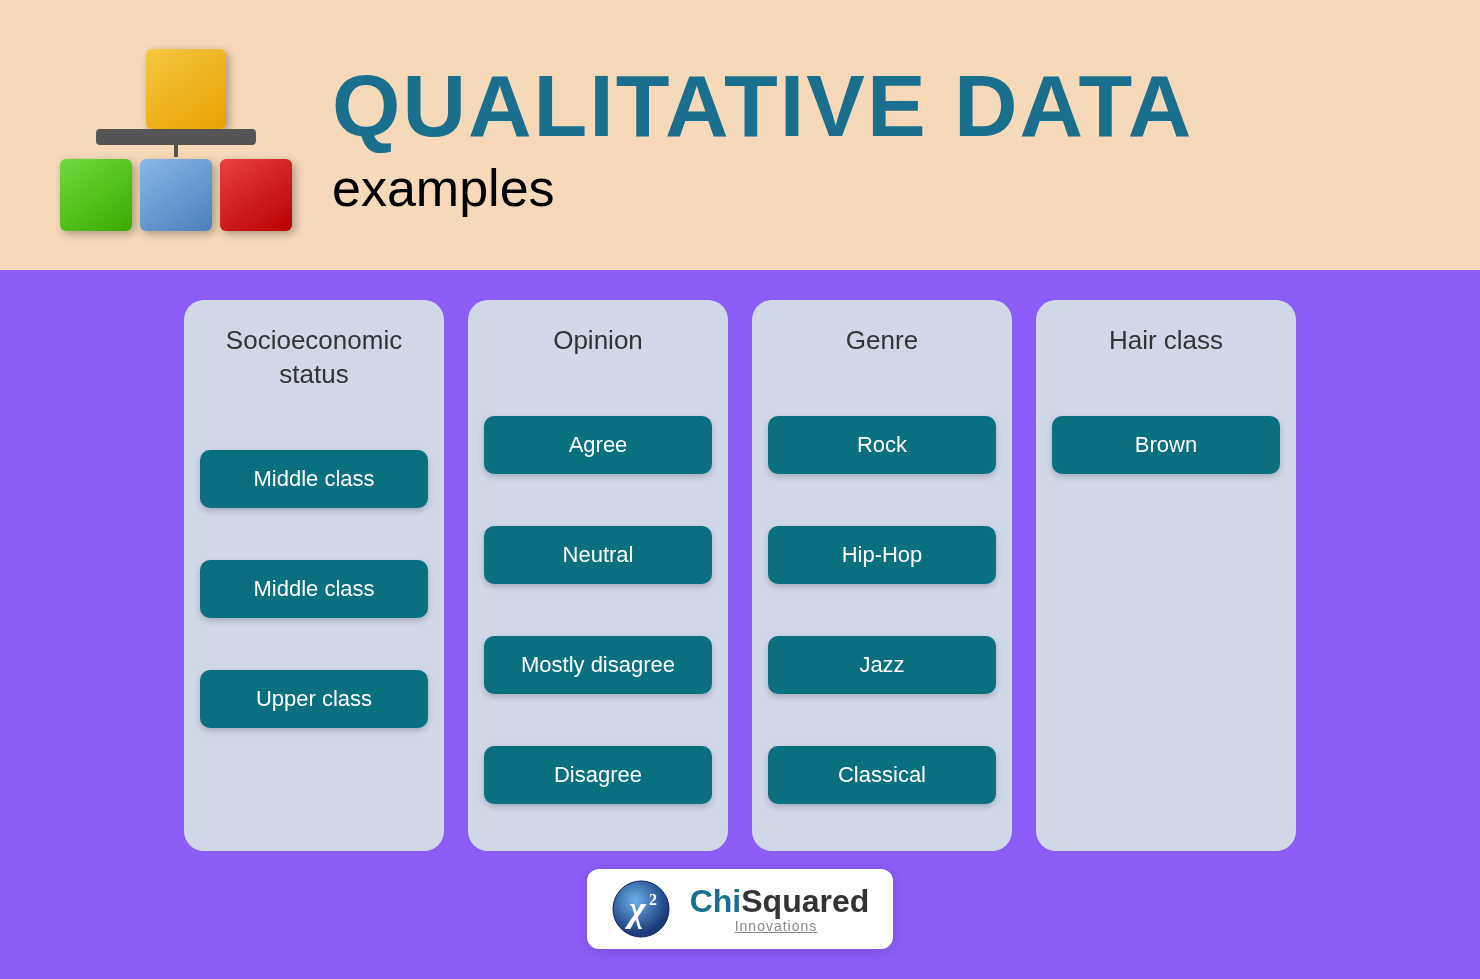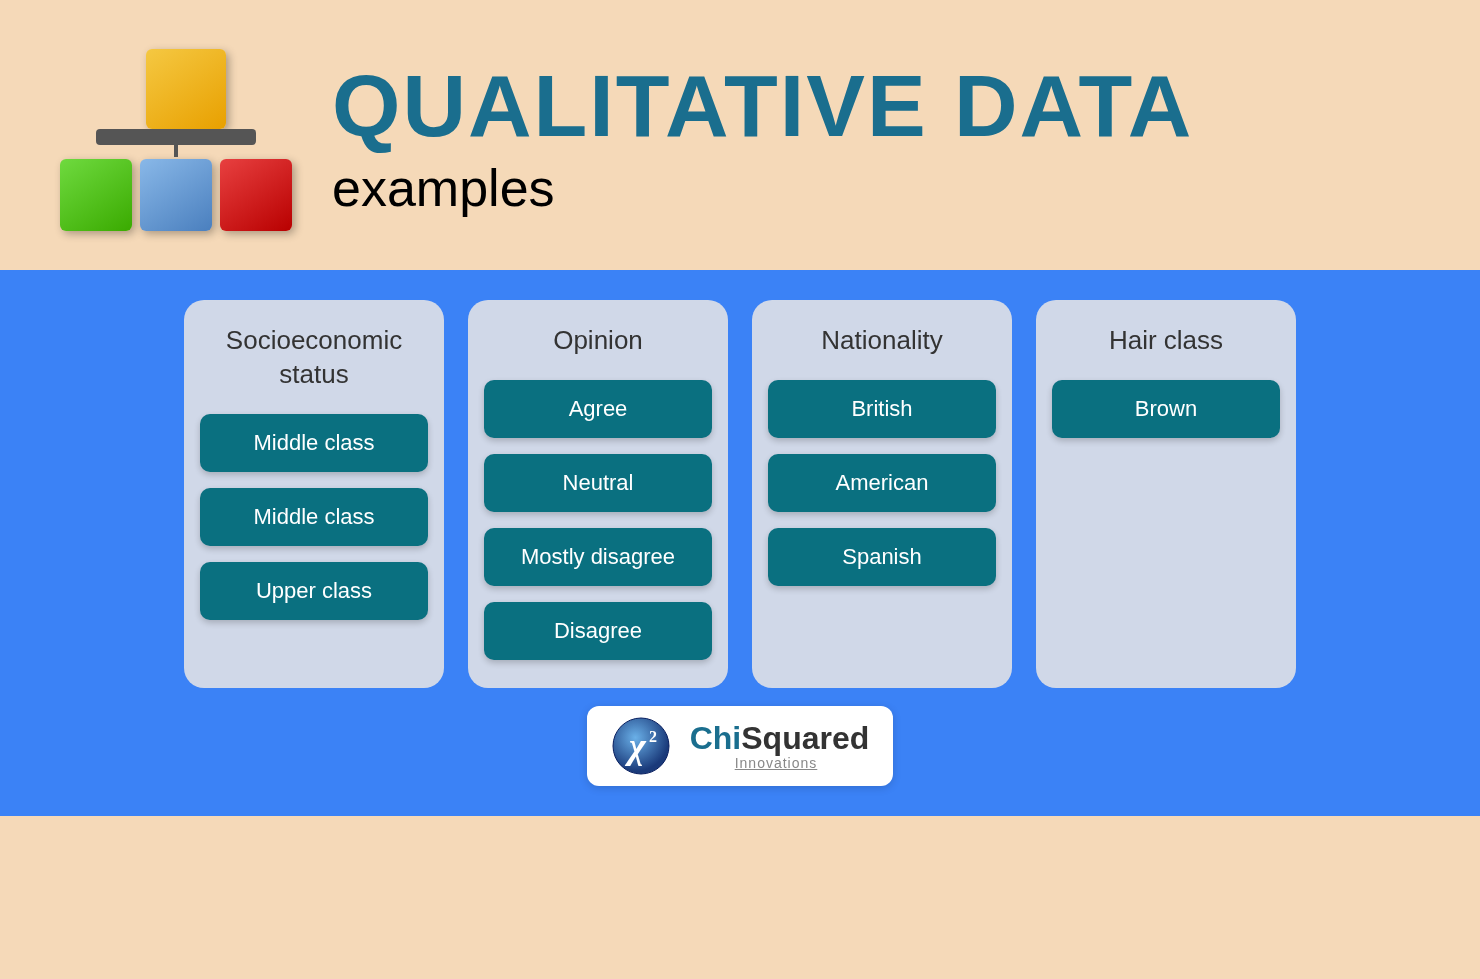--- a/index.html
+++ b/index.html
@@ -7,21 +7,21 @@
     body {
       width: 1480px;
       height: 979px;
       background: #f5d9b8;
       font-family: 'Segoe UI', Arial, sans-serif;
       overflow: hidden;
     }
 
     .page-wrapper {
       width: 1480px;
-      height: 816px;
+      height: 979px;
       background: #f5d9b8;
       display: flex;
       flex-direction: column;
     }
 
     
     .header {
       background: #f5d9b8;
       display: flex;
       align-items: center;
@@ -114,21 +114,21 @@
     .sub-title {
       font-size: 52px;
       font-weight: 400;
       color: #000000;
       margin-top: 8px;
     }
 
     
     .content-area {
       flex: 1;
-      background: #3b82f6;
+      background: #8b5cf6;
       border-radius: 0;
       padding: 30px 60px 20px 60px;
       display: flex;
       flex-direction: column;
       align-items: center;
     }
 
     .columns-row {
       display: flex;
       gap: 24px;
@@ -164,20 +164,21 @@
       background: #0a7080;
       color: white;
       border-radius: 10px;
       padding: 16px 8px;
       font-size: 22px;
       text-align: center;
       width: 100%;
       cursor: default;
       font-weight: 400;
       box-shadow: 0 3px 6px rgba(0,0,0,0.2);
+      margin-top: 36px;
     }
 
     
     .footer-logo {
       display: flex;
       align-items: center;
       justify-content: center;
       margin-top: 18px;
       margin-bottom: 10px;
     }
@@ -256,24 +257,25 @@
           <div class="item-btn">Upper class</div>
         </div>
         <div class="column-card">
           <div class="column-header">Opinion</div>
           <div class="item-btn">Agree</div>
           <div class="item-btn">Neutral</div>
           <div class="item-btn">Mostly disagree</div>
           <div class="item-btn">Disagree</div>
         </div>
         <div class="column-card">
-          <div class="column-header">Nationality</div>
-          <div class="item-btn">British</div>
-          <div class="item-btn">American</div>
-          <div class="item-btn">Spanish</div>
+          <div class="column-header">Genre</div>
+          <div class="item-btn">Rock</div>
+          <div class="item-btn">Hip-Hop</div>
+          <div class="item-btn">Jazz</div>
+          <div class="item-btn">Classical</div>
         </div>
         <div class="column-card">
           <div class="column-header">Hair class</div>
           <div class="item-btn">Brown</div>
         </div>
       </div>
 
     <div class="footer-logo">
       <div class="chi-logo-box">
 

